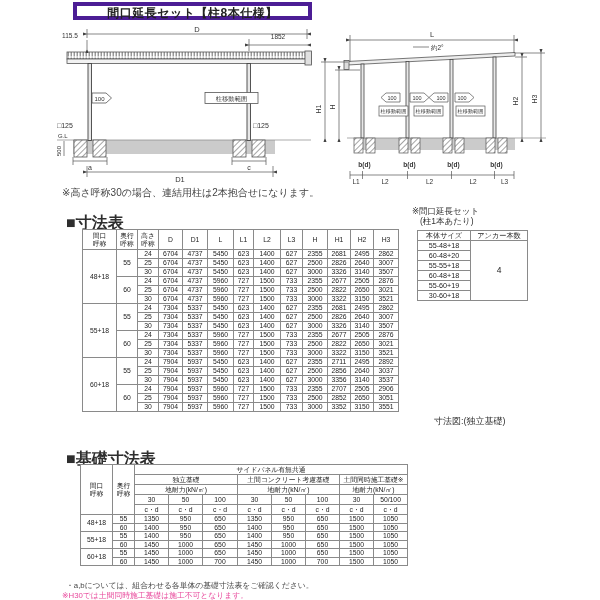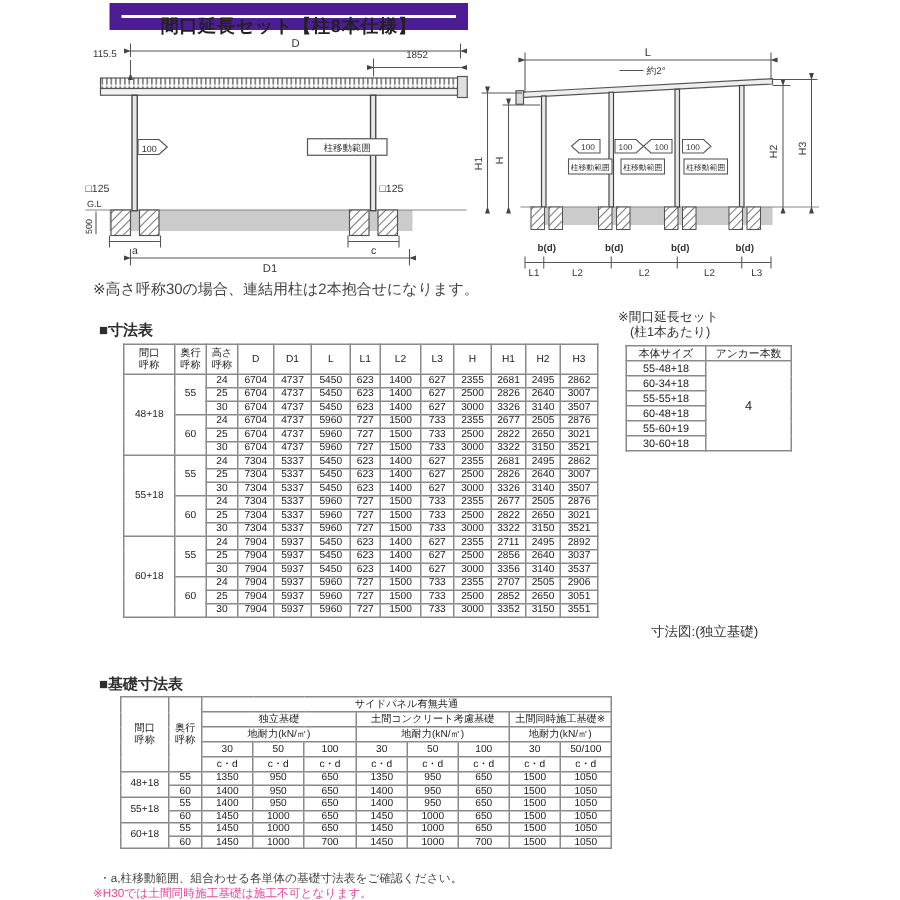--- a/index.html
+++ b/index.html
@@ -1,23 +1,23 @@
 <!DOCTYPE html>
 <html><head>
 <meta charset="utf-8">
 <style>
 *{margin:0;padding:0;box-sizing:border-box}
 html,body{width:600px;height:600px}
 body{background:#fff;font-family:"Liberation Sans","DejaVu Sans",sans-serif;position:relative;overflow:hidden;color:#222}
 .abs{position:absolute}
-.title-box{left:73px;top:2px;width:239px;height:18px;border:8px solid #4c1d95;text-align:center;font-weight:bold;font-size:12px;line-height:14px;letter-spacing:.5px;background:#fff}
+.title-box{left:73px;top:2px;width:239px;height:18px;border:4px solid #4c1d95;text-align:center;font-weight:bold;font-size:12px;line-height:14px;letter-spacing:.5px;background:#fff}
 svg{position:absolute}
 svg text{font-family:"Liberation Sans","DejaVu Sans",sans-serif;fill:#333}
 .diagram-note{left:62px;top:186px;font-size:10px;color:#444;white-space:nowrap}
-.sec-h{font-size:10px;font-weight:bold;color:#2e2e2e;white-space:nowrap}
+.sec-h{font-size:16px;font-weight:bold;color:#2e2e2e;white-space:nowrap}
 #dim-heading{left:66px;top:213px}
 #found-heading{left:66px;top:449px}
 table{border-collapse:collapse;table-layout:fixed;position:absolute;background:#fff}
 th,td{border:1px solid #8a8a8a;text-align:center;vertical-align:middle;padding:0;font-weight:normal;color:#222;overflow:hidden}
 .pre{white-space:pre-line;line-height:1.15}
 .dim-table{left:82px;top:229px;width:316px}
 .dim-table th,.dim-table td{font-size:6.8px;height:9px;line-height:1.05}
 .dim-table thead th{height:20px}
 .anchor-title{left:412px;top:206px;font-size:8.5px;color:#333;white-space:nowrap}
 .anchor-sub{left:420px;top:216px;font-size:8.5px;color:#333;white-space:nowrap}
@@ -515,21 +515,21 @@
         <th>本体サイズ</th>
         <th>アンカー本数</th>
       </tr>
     </thead>
   <tbody id="anchor-body">
       <tr>
         <td>55-48+18</td>
         <td rowspan="6" class="cnt">4</td>
       </tr>
       <tr>
-        <td>60-34+18</td>
+        <td>60-48+20</td>
       </tr>
       <tr>
         <td>55-55+18</td>
       </tr>
       <tr>
         <td>60-48+18</td>
       </tr>
       <tr>
         <td>55-60+19</td>
       </tr>
@@ -661,14 +661,14 @@
         <td class="dat">700</td>
         <td class="dat">1450</td>
         <td class="dat">1000</td>
         <td class="dat">700</td>
         <td class="dat">1500</td>
         <td class="dat">1050</td>
       </tr>
     </tbody>
 </table>
 
-<div class="abs fnote1">・a,柱移動範囲、組合わせる各単体の基礎寸法表をご確認ください。</div>
+<div class="abs fnote1">・a,bについては、組合わせる各単体の基礎寸法表をご確認ください。</div>
 <div class="abs fnote2">※H30では土間同時施工基礎は施工不可となります。</div>
 
 </body></html>

